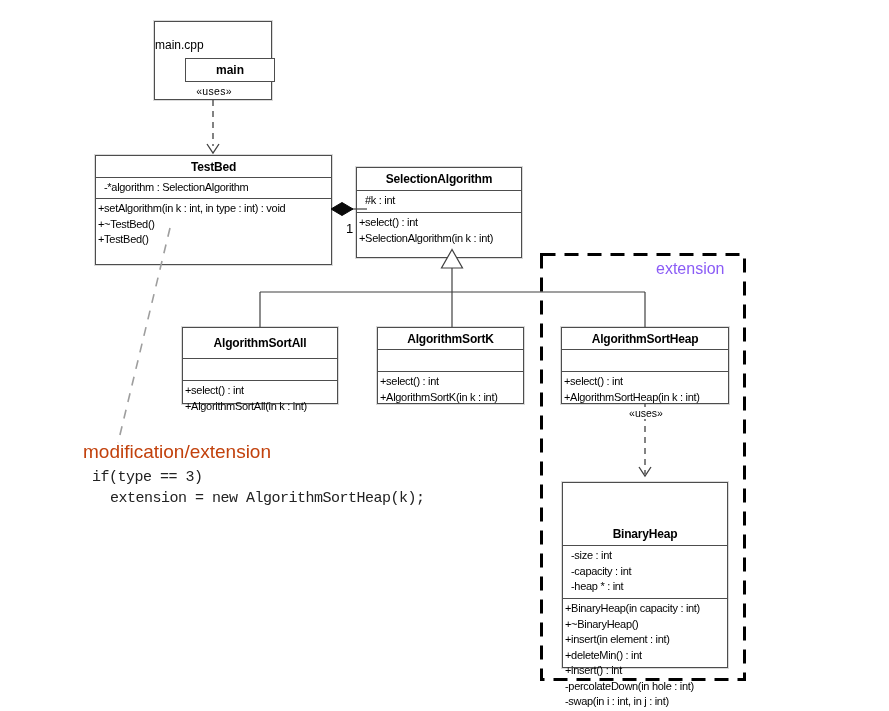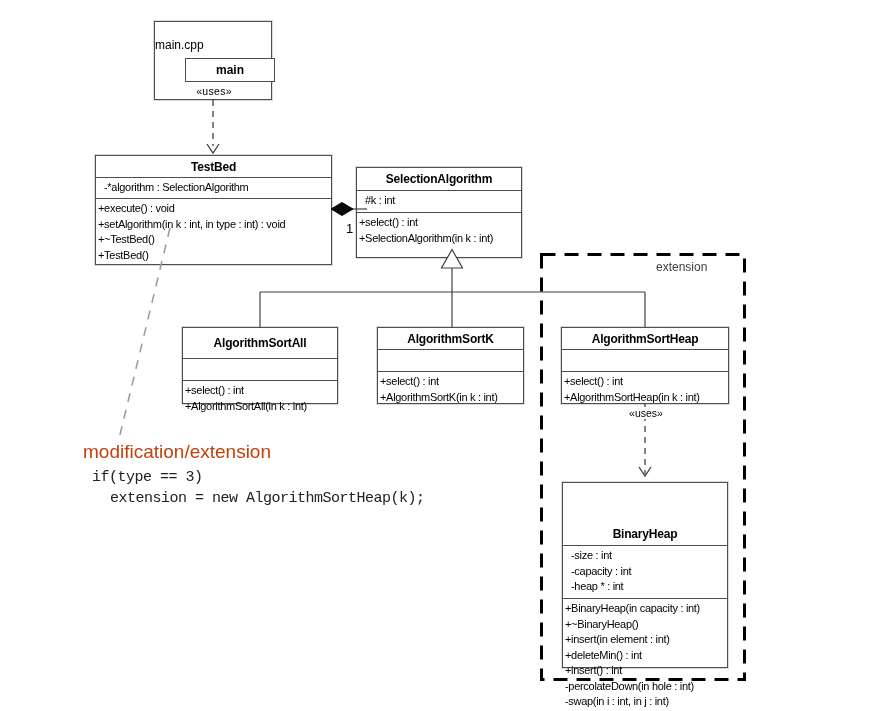--- a/index.html
+++ b/index.html
@@ -18,21 +18,21 @@
   
   .module-box { position:absolute; background:#fff; border:1px solid #4d4d4d; box-shadow:0 0 0 1px rgba(150,150,150,.35); }
   .module-title { font-size:12px; text-align:left; padding-top:16px; }
   .module-inner { position:absolute; border:1px solid #4d4d4d; background:#fff; font-weight:bold; font-size:12px;
                   display:flex; align-items:center; justify-content:center; }
   .stereotype { position:absolute; font-size:10.5px; letter-spacing:0.3px; text-align:center; }
 
   .overlay { position:absolute; left:0; top:0; pointer-events:none; }
 
   .float-label { position:absolute; white-space:nowrap; }
-  .extension-label { font-size:12px; color:#404040; }
+  .extension-label { font-size:16px; color:#8b5cf6; }
   .multiplicity { font-size:13px; }
   .uses-float { font-size:10.5px; background:#fff; padding:0 3px; text-align:center; }
   .note-title { font-size:19px; color:#c2410c; }
   .code { font-family:"Liberation Mono", monospace; font-size:15px; color:#222; letter-spacing:-0.5px; }
 </style>
 </head>
 <body>
 
 <div class="stage">
 
@@ -43,21 +43,20 @@
     </div>
     <div class="stereotype" style="left:0; top:63px; width:118px;">«uses»</div>
   </div>
 
   <div class="uml-class" style="left:95px; top:155px; width:237px; height:110px;">
     <div class="uml-title" style="height:22px;">TestBed</div>
     <div class="uml-attrs" style="height:21px;">
       <div class="uml-row">-*algorithm : SelectionAlgorithm</div>
     </div>
     <div class="uml-methods">
-      <div class="uml-row">+execute() : void</div>
       <div class="uml-row">+setAlgorithm(in k : int, in type : int) : void</div>
       <div class="uml-row">+~TestBed()</div>
       <div class="uml-row">+TestBed()</div>
     </div>
   </div>
 
   <div class="uml-class" style="left:356px; top:167px; width:166px; height:91px;">
     <div class="uml-title" style="height:23px;">SelectionAlgorithm</div>
     <div class="uml-attrs" style="height:22px;">
       <div class="uml-row">#k : int</div>

